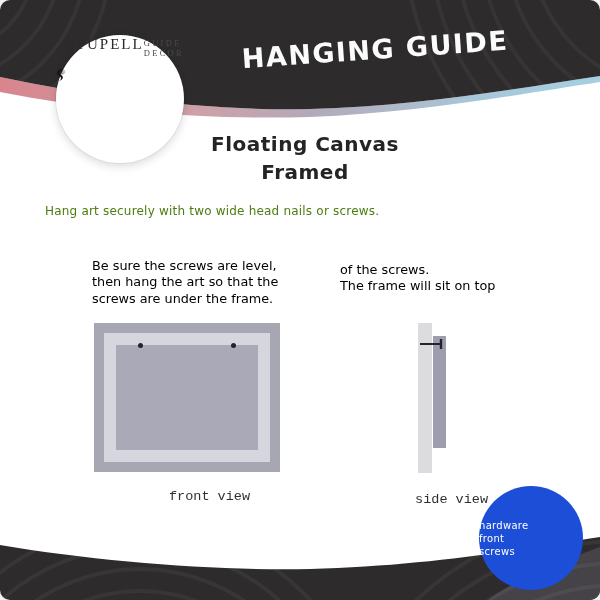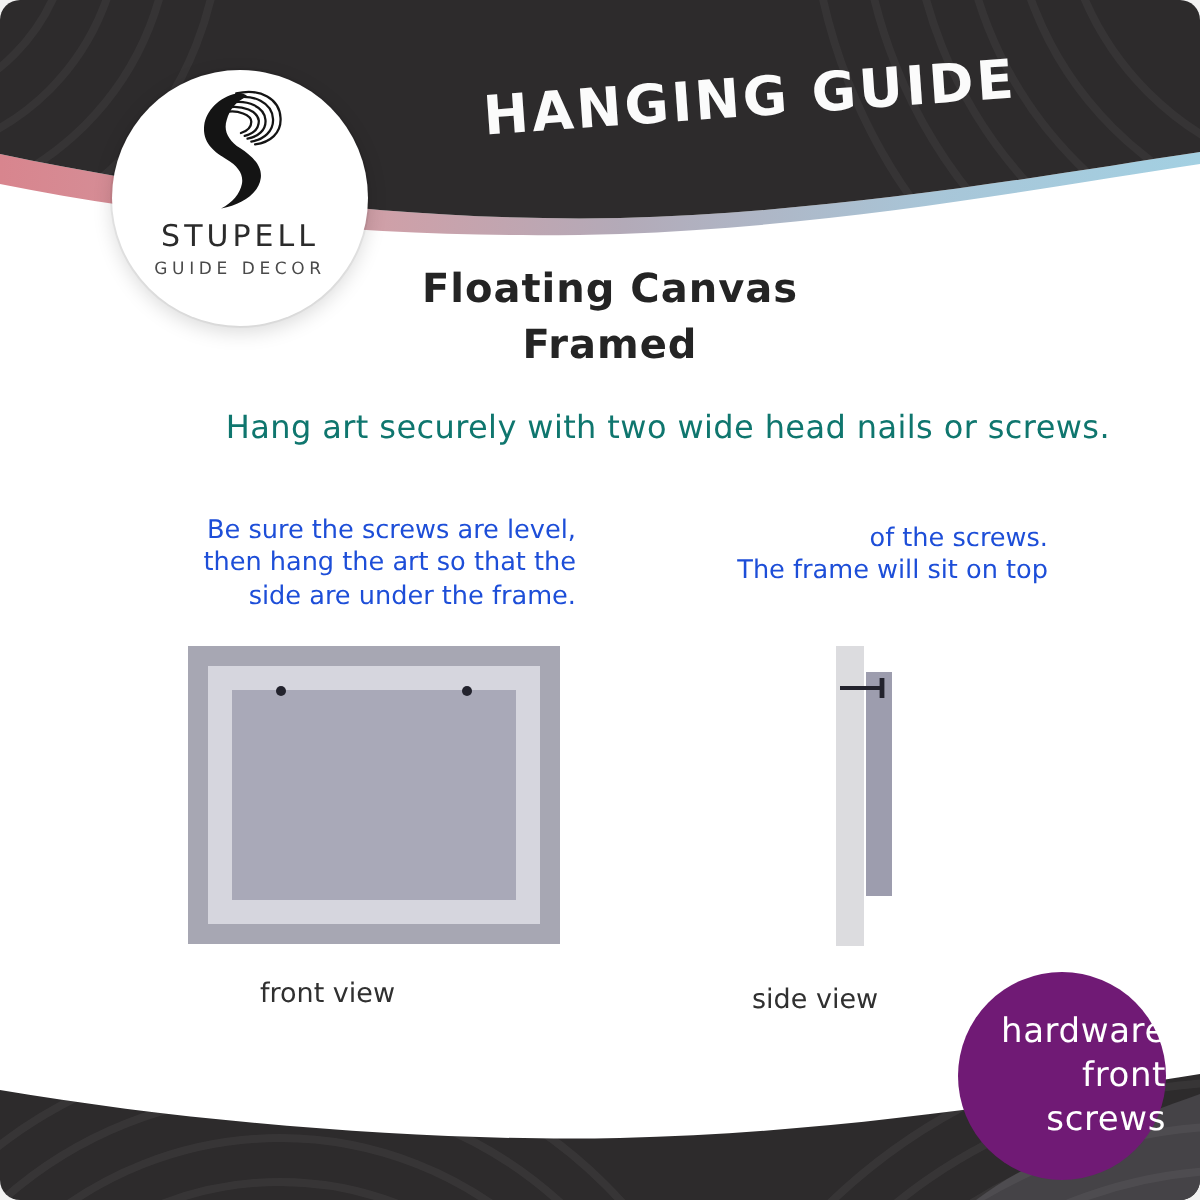--- a/index.html
+++ b/index.html
@@ -16,62 +16,62 @@
     position:absolute;left:222px;top:34px;width:306px;z-index:2;
     text-align:center;color:#fbfbfb;font-size:27px;font-weight:600;
     letter-spacing:1.5px;transform:rotate(-4deg);transform-origin:center;
     white-space:nowrap;
   }
 
   .logo-circle{
     position:absolute;left:56px;top:35px;width:128px;height:128px;z-index:4;
     background:#ffffff;border-radius:50%;
     box-shadow:0 0 0 1px rgba(0,0,0,0.05),0 3px 10px rgba(0,0,0,0.15);
-    display:flex;flex-direction:column;align-items:center;
+    display:flex;flex-direction:row;font-family:Liberation Serif, serif;
   }
   .logo-mark{margin-top:7px;}
   .brand-name{font-size:15px;letter-spacing:2px;font-weight:500;color:#2b2b2b;margin-top:1px;}
   .brand-tagline{font-size:8.5px;letter-spacing:2.3px;color:#4a4a4a;margin-top:3px;}
 
   .product-title{
     position:absolute;left:155px;top:130px;width:300px;text-align:center;
     font-size:20px;font-weight:600;letter-spacing:0.5px;line-height:1.4;color:#242424;
   }
   .instruction{
-    position:absolute;left:45px;top:204px;width:510px;text-align:right;
-    font-size:16px;color:#0f766e;letter-spacing:0.2px;
+    position:absolute;left:45px;top:204px;width:510px;text-align:left;
+    font-size:12px;color:#4d7c0f;letter-spacing:0.2px;
   }
 
-  .col-note{position:absolute;text-align:right;font-size:12.8px;line-height:1.28;color:#1d4ed8;}
+  .col-note{position:absolute;text-align:left;font-size:12.8px;line-height:1.28;color:#000000;}
   .front-note{left:92px;top:258px;width:196px;}
   .side-note{left:340px;top:262px;width:184px;}
 
   
   .front-diagram{position:absolute;left:94px;top:323px;width:186px;height:149px;background:#a7a7b3;}
   .front-mat{position:absolute;left:10px;top:10px;right:10px;bottom:10px;background:#d6d6de;}
   .front-canvas{position:absolute;left:22px;top:22px;right:22px;bottom:22px;background:#a9a9b8;}
   .nail{position:absolute;width:5px;height:5px;border-radius:50%;background:#23232d;top:20px;}
   .nail-left{left:44px;}
   .nail-right{left:137px;}
 
   
   .side-diagram{position:absolute;left:418px;top:323px;width:30px;height:150px;}
   .side-frame-bar{position:absolute;left:0;top:0;width:14px;height:150px;background:#dcdcdf;}
   .side-canvas-bar{position:absolute;left:15px;top:13px;width:13px;height:112px;background:#9d9dae;}
   .side-screw{position:absolute;left:0px;top:14px;}
 
-  .caption{position:absolute;text-align:left;font-size:13.5px;color:#303030;}
+  .caption{position:absolute;text-align:right;font-size:13.5px;color:#303030;font-family:Liberation Mono, monospace;}
   .front-caption{left:130px;top:489px;width:120px;}
   .side-caption{left:376px;top:492px;width:112px;}
 
   .badge{
     position:absolute;left:479px;top:486px;width:104px;height:104px;z-index:4;
-    background:#701a75;border-radius:50%;
-    display:flex;flex-direction:column;align-items:flex-end;justify-content:center;
-    color:#ffffff;font-size:17px;line-height:1.3;font-weight:500;text-align:center;
+    background:#1d4ed8;border-radius:50%;
+    display:flex;flex-direction:column;align-items:flex-start;justify-content:center;
+    color:#ffffff;font-size:10px;line-height:1.3;font-weight:500;text-align:center;
     letter-spacing:0.3px;
   }
 </style>
 </head>
 <body>
 
 <div class="sheet">
 
   <svg class="header-svg" width="600" height="130" viewBox="0 0 600 130" aria-hidden="true">
     <defs>
@@ -122,21 +122,21 @@
 
   <div class="product-title">
     <div>Floating Canvas</div>
     <div>Framed</div>
   </div>
   <div class="instruction">Hang art securely with two wide head nails or screws.</div>
 
   <div class="col-note front-note">
     <div>Be sure the screws are level,</div>
     <div>then hang the art so that the</div>
-    <div>side are under the frame.</div>
+    <div>screws are under the frame.</div>
   </div>
   <div class="col-note side-note">
     <div>of the screws.</div>
     <div>The frame will sit on top</div>
   </div>
 
   <div class="front-diagram">
     <div class="front-mat"></div>
     <div class="front-canvas"></div>
     <span class="nail nail-left"></span>

